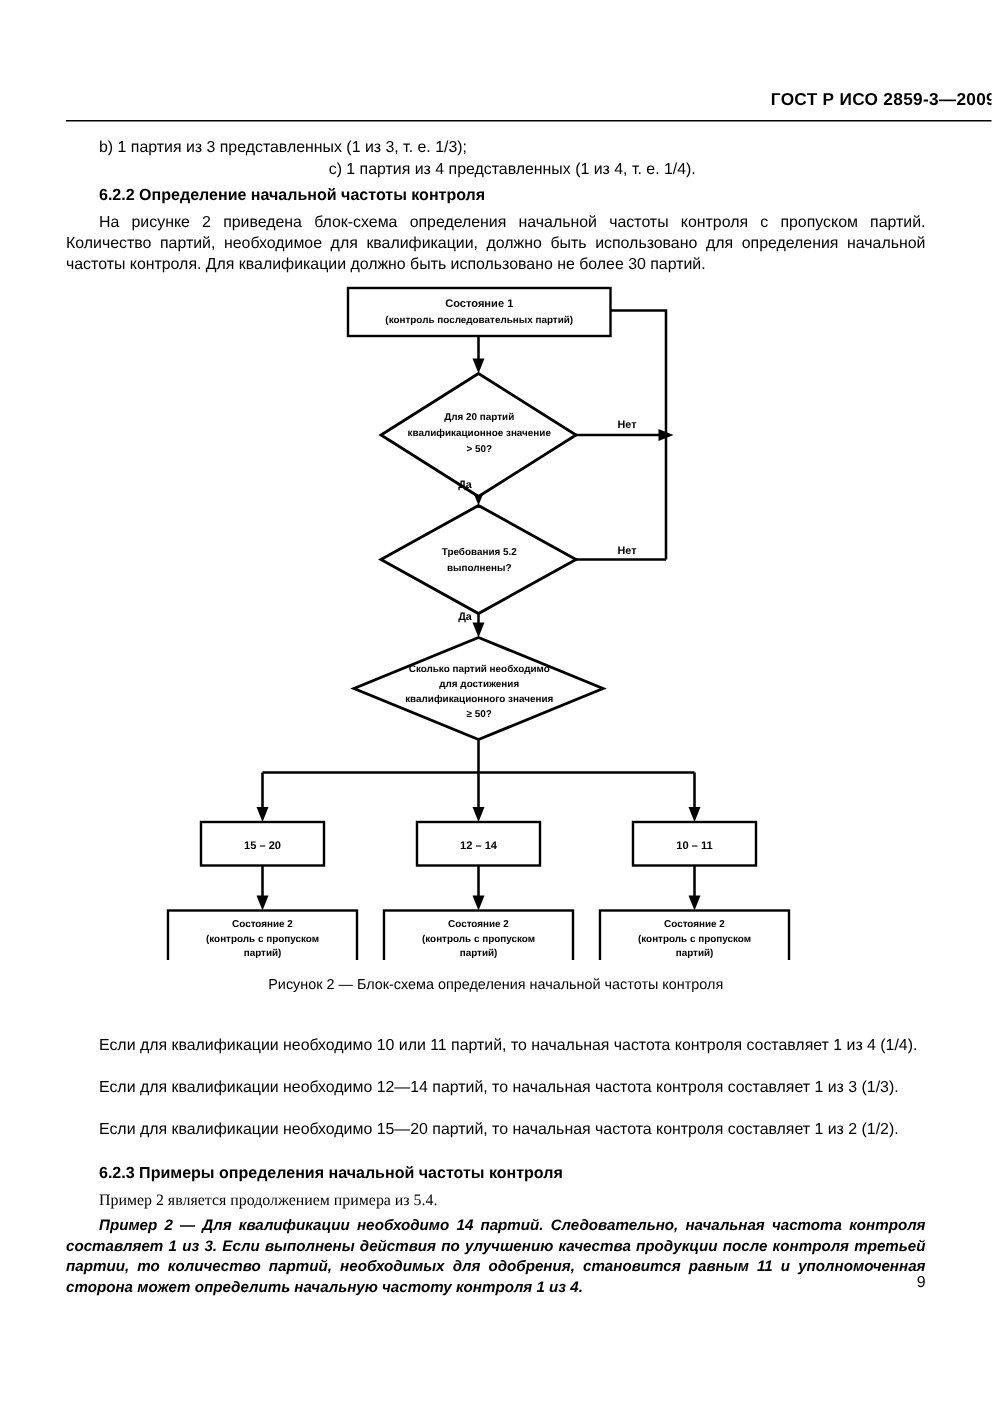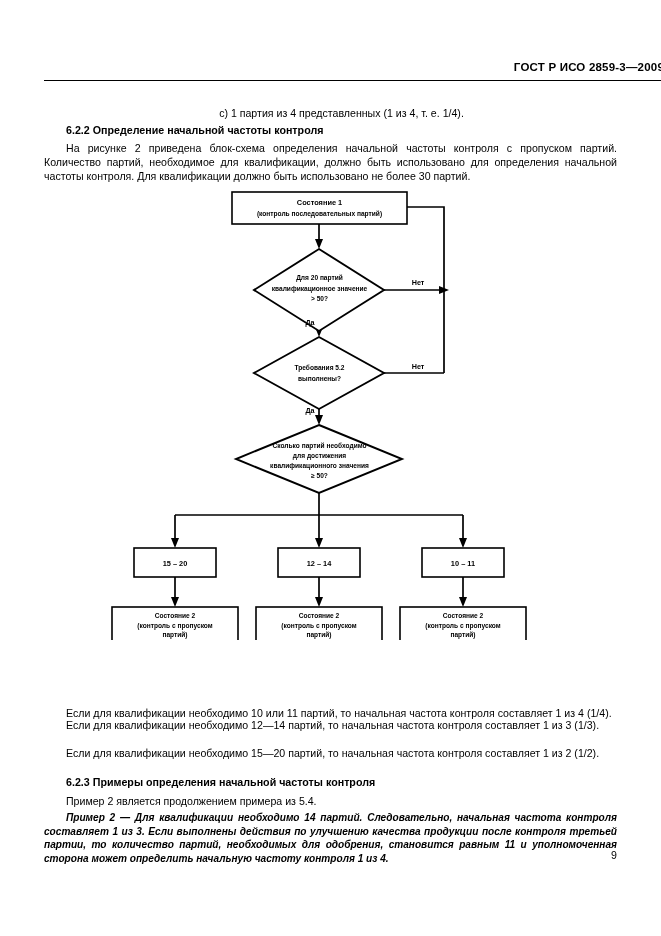--- a/index.html
+++ b/index.html
@@ -120,20 +120,21 @@
   }
 </style>
 </head>
 <body>
 
 <div id="page">
 
   <div class="doc-header">ГОСТ Р ИСО 2859-3—2009</div>
   <div class="header-rule"></div>
 
+  <div class="list-line" style="top:91px;">b)  1 партия из 3 представленных (1 из 3, т. е. 1/3);</div>
   <div class="list-line" style="top:105.5px;text-align:center;">c)  1 партия из 4 представленных (1 из 4, т. е. 1/4).</div>
 
   <div class="heading" style="top:124px;">6.2.2  Определение начальной частоты контроля</div>
 
   <div class="textblock indent" style="top:141px;">На рисунке 2 приведена блок-схема определения начальной частоты контроля с пропуском партий. Количество партий, необходимое для квалификации, должно быть использовано для определения начальной частоты контроля. Для квалификации должно быть использовано не более 30 партий.</div>
 
   <div id="flowchart">
     <svg width="661" height="455" viewBox="0 0 661 455" xmlns="http://www.w3.org/2000/svg">
 
       <path class="fc-line" d="M319 38 L319 57"></path>
@@ -215,26 +216,27 @@
 
       <rect class="fc-box" x="400" y="422" width="126" height="45"></rect>
       <text class="fc-text fc-t7" x="463" y="433">Состояние 2</text>
       <text class="fc-text fc-t7" x="463" y="443">(контроль с пропуском</text>
       <text class="fc-text fc-t7" x="463" y="452">партий)</text>
       <text class="fc-text fc-t7" x="463" y="462">Частота контроля 1/4</text>
 
     </svg>
   </div>
 
-
-  <div class="textblock indent" style="top:690px;margin-top:16px;">Если для квалификации необходимо 10 или 11 партий, то начальная частота контроля составляет 1 из 4 (1/4).</div>
+  <div class="caption" style="top:651px;">Рисунок 2 — Блок-схема определения начальной частоты контроля</div>
+
+  <div class="textblock indent" style="top:690px;">Если для квалификации необходимо 10 или 11 партий, то начальная частота контроля составляет 1 из 4 (1/4).</div>
   <div class="textblock indent" style="top:718px;">Если для квалификации необходимо 12—14 партий, то начальная частота контроля составляет 1 из 3 (1/3).</div>
   <div class="textblock indent" style="top:746px;">Если для квалификации необходимо 15—20 партий, то начальная частота контроля составляет 1 из 2 (1/2).</div>
 
   <div class="heading" style="top:776px;">6.2.3  Примеры определения начальной частоты контроля</div>
 
-  <div class="textblock indent" style="top:794px;">Пример 2 является продолжением примера из 5.4.</div>
+  <div class="textblock indent" style="top:794px;font-family:Liberation Serif, serif;">Пример 2 является продолжением примера из 5.4.</div>
 
   <div class="textblock italic-block indent" style="top:811px;">Пример  2 — Для квалификации необходимо 14 партий. Следовательно, начальная частота контроля составляет 1 из 3. Если выполнены действия по улучшению качества продукции после контроля третьей партии, то количество партий, необходимых для одобрения, становится равным 11 и уполномоченная сторона может определить начальную частоту контроля 1 из 4.</div>
 
   <div class="page-num">9</div>
 
 </div>
 
 </body></html>

